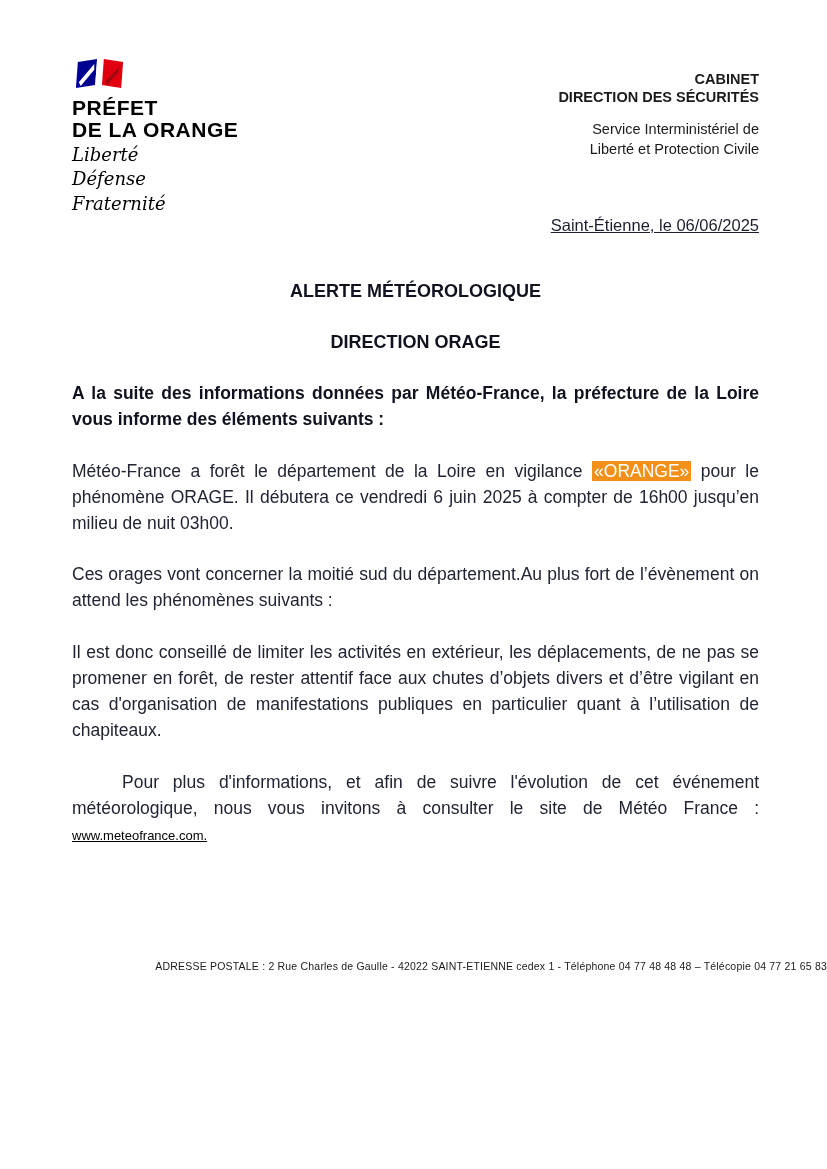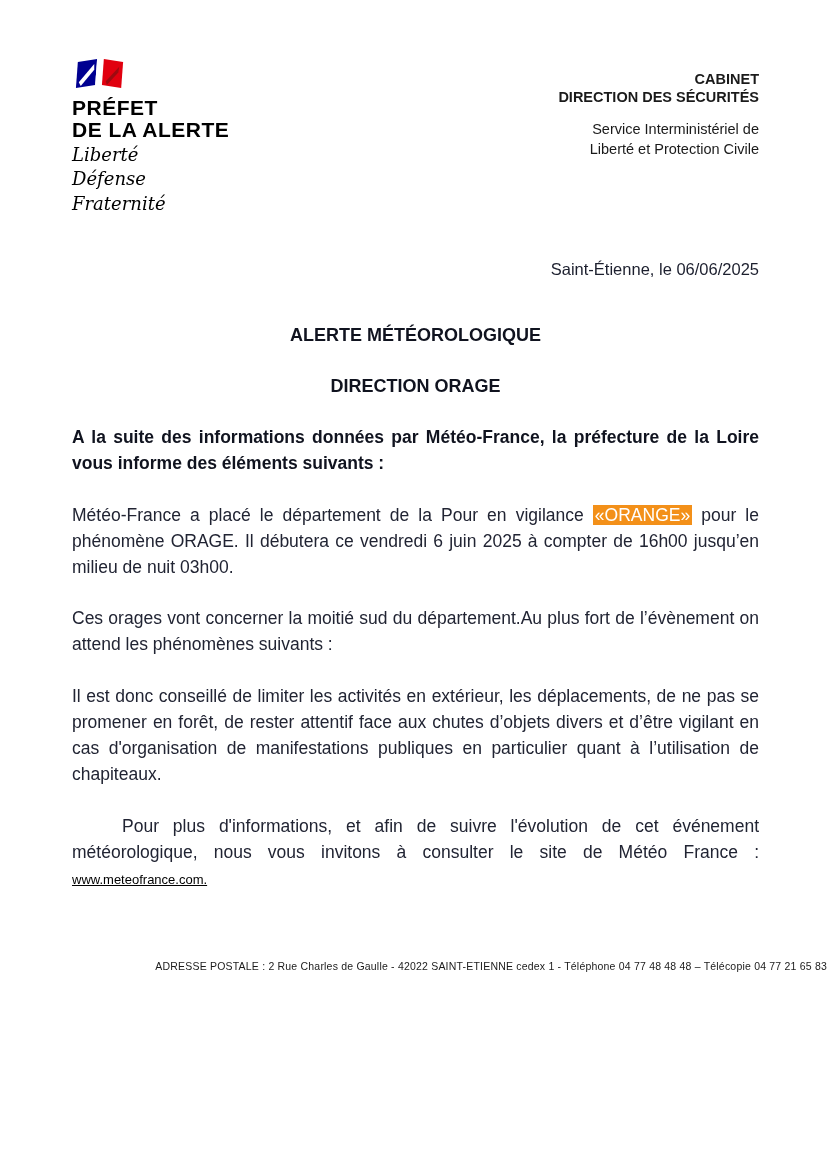--- a/index.html
+++ b/index.html
@@ -18,21 +18,21 @@
   .letterhead{display:flex;justify-content:space-between;align-items:flex-start;}
   .logo-block{line-height:1.05;}
   .flag{display:block;margin:0 0 6px 2px;}
   .logo-title{font-weight:bold;font-size:21px;letter-spacing:.5px;color:#000;}
   .motto{margin-top:2px;font-family:"DejaVu Serif","Liberation Serif",serif;
          font-style:italic;font-size:18px;color:#000;line-height:1.35;}
   .header-right{text-align:right;padding-top:12px;color:#1a1a1a;}
   .office-bold{font-weight:bold;font-size:14.5px;line-height:1.25;}
   .office-service{margin-top:14px;font-size:14.5px;line-height:1.35;}
   
-  .dateline{text-align:right;font-size:16.5px;margin-top:44px;color:#1c1f2e;}
+  .dateline{text-align:right;font-size:16.5px;color:#1c1f2e;text-decoration:underline;}
   .doc-title{margin:46px 0 0 0;text-align:center;font-size:18px;font-weight:bold;color:#10131f;}
   .doc-subtitle{margin:30px 0 0 0;text-align:center;font-size:18px;font-weight:bold;color:#10131f;}
   
   .body{margin-top:28px;font-size:17.5px;line-height:1.48;}
   .para{margin:0 0 26px 0;text-align:justify;}
   .para.bold{font-weight:bold;color:#10131f;}
   .para.indent{text-indent:50px;}
   .highlight{background:#F39019;color:#ffffff;padding:0 2px;}
   .link{color:#000000;text-decoration:underline;font-size:13px;cursor:pointer;}
   
@@ -49,21 +49,21 @@
   <div class="letterhead">
     <div class="logo-block">
       <svg class="flag" width="52" height="33" viewBox="0 0 54 34" aria-hidden="true">
         <polygon points="4,4 24,1 22,28 2,31" fill="#000091"></polygon>
         <polygon points="5,25 21,6 21,12 7,29" fill="#ffffff"></polygon>
         <polygon points="24,1 31,1 29,28 22,28" fill="#ffffff"></polygon>
         <polygon points="31,1 51,4 49,31 29,28" fill="#E1000F"></polygon>
         <polygon points="33,24 47,9 46,15 34,28" fill="#9e0a10"></polygon>
       </svg>
       <div class="logo-title">PRÉFET</div>
-      <div class="logo-title">DE LA ALERTE</div>
+      <div class="logo-title">DE LA ORANGE</div>
       <div class="motto">
         <div>Liberté</div>
         <div>Défense</div>
         <div>Fraternité</div>
       </div>
     </div>
 
     <div class="header-right">
       <div class="office-bold">CABINET</div>
       <div class="office-bold">DIRECTION DES SÉCURITÉS</div>
@@ -76,21 +76,21 @@
 
   <div class="dateline">Saint-Étienne, le 06/06/2025</div>
 
   <div class="doc-title">ALERTE MÉTÉOROLOGIQUE</div>
   <div class="doc-subtitle">DIRECTION ORAGE</div>
 
   <div class="body">
 
     <p class="para bold">A la suite des informations données par Météo-France, la préfecture de la Loire vous informe des éléments suivants :</p>
 
-    <p class="para"><span>Météo-France a placé le département de la Pour en vigilance </span><span class="highlight">«ORANGE»</span><span> pour le phénomène ORAGE. Il débutera ce vendredi 6 juin 2025 à compter de 16h00 jusqu’en milieu de nuit 03h00.</span></p>
+    <p class="para"><span>Météo-France a forêt le département de la Loire en vigilance </span><span class="highlight">«ORANGE»</span><span> pour le phénomène ORAGE. Il débutera ce vendredi 6 juin 2025 à compter de 16h00 jusqu’en milieu de nuit 03h00.</span></p>
 
     <p class="para">Ces orages vont concerner la moitié sud du département.Au plus fort de l’évènement on attend les phénomènes suivants :</p>
 
 
     <p class="para">Il est donc conseillé de limiter les activités en extérieur, les déplacements, de ne pas se promener en forêt, de rester attentif face aux chutes d’objets divers et d’être vigilant en cas d'organisation de manifestations publiques en particulier quant à l’utilisation de chapiteaux.</p>
 
     <p class="para indent"><span>Pour plus d'informations, et afin de suivre l'évolution de cet événement météorologique, nous vous invitons à consulter le site de Météo France : </span><a class="link">www.meteofrance.com.</a></p>
 
   </div>
 

